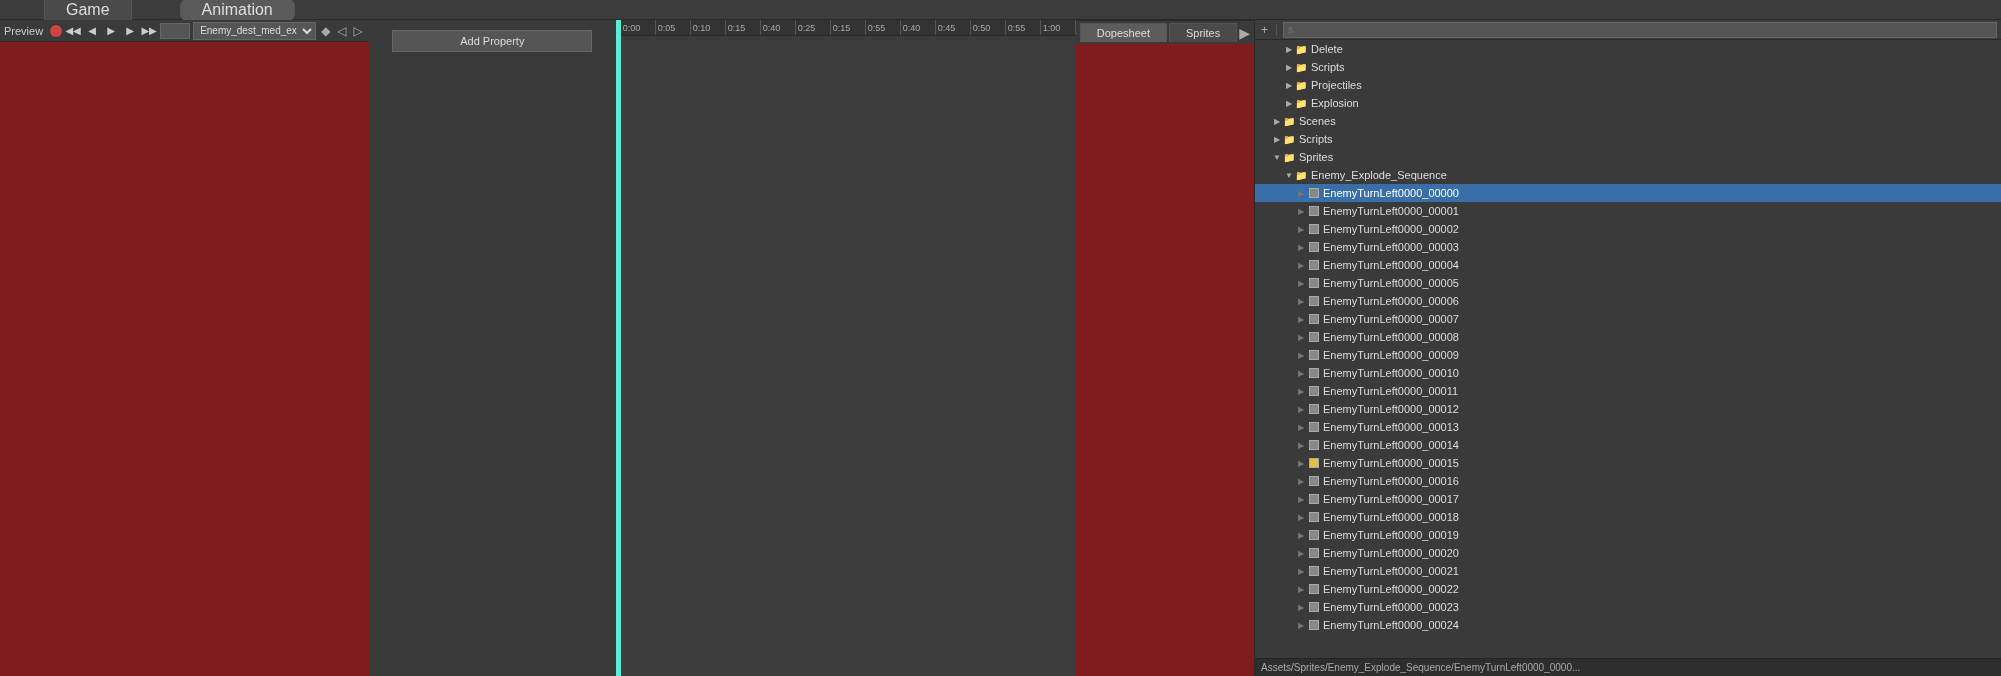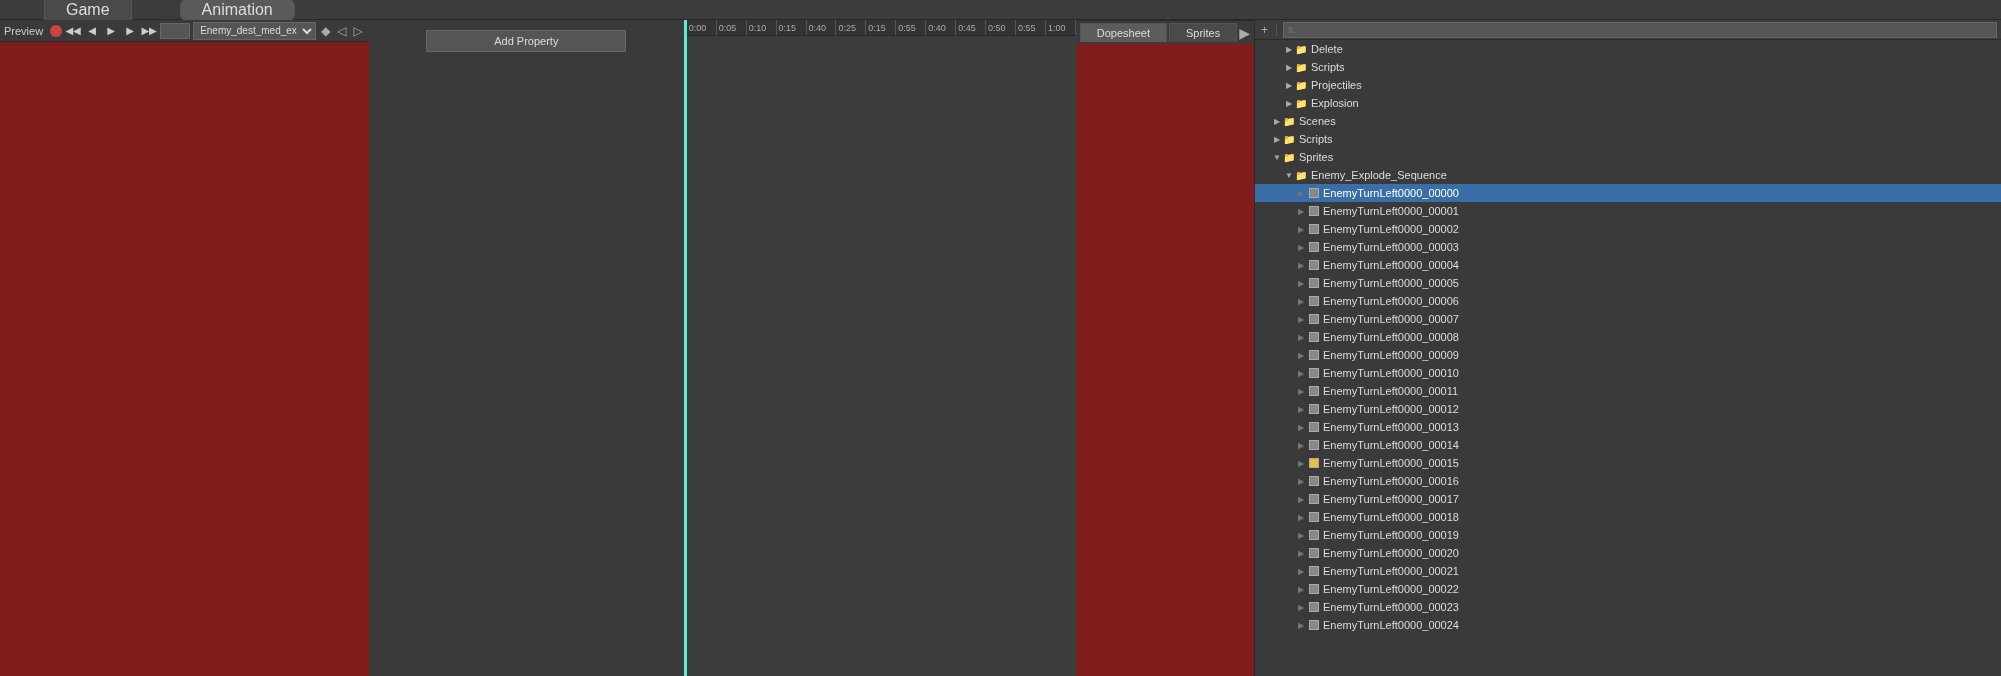--- a/index.html
+++ b/index.html
@@ -120,23 +120,23 @@
 
     
     .anim-content {
       display: flex;
       flex: 1;
       overflow: hidden;
     }
 
     
     .property-list {
-      width: 318px;
+      width: 252px;
       background: #3a3a3a;
-      border-right: 3px solid #5eead4;
+      border-right: 5px solid #5eead4;
       display: flex;
       flex-direction: column;
       flex-shrink: 0;
     }
     .add-property-btn {
       margin: 10px auto;
       display: block;
       background: #555;
       border: 1px solid #666;
       color: #ddd;
@@ -686,14 +686,17 @@
           <span class="tree-icon">
             <span style="width: 10px; height: 10px; display: inline-block; background: rgb(136, 136, 136); border: 1px solid rgb(170, 170, 170);"></span>
           </span>
           <span class="tree-label">EnemyTurnLeft0000_00024</span>
         </div>
         <div class="tree-item">
           <span class="tree-indent" style="width: 36px;"></span>
         </div>
       </div>
 
+    <div class="status-bar">
+      <span>Assets/Sprites/Enemy_Explode_Sequence/EnemyTurnLeft0000_0000...</span>
+    </div>
   </div>
 </div>
 
 </body></html>

